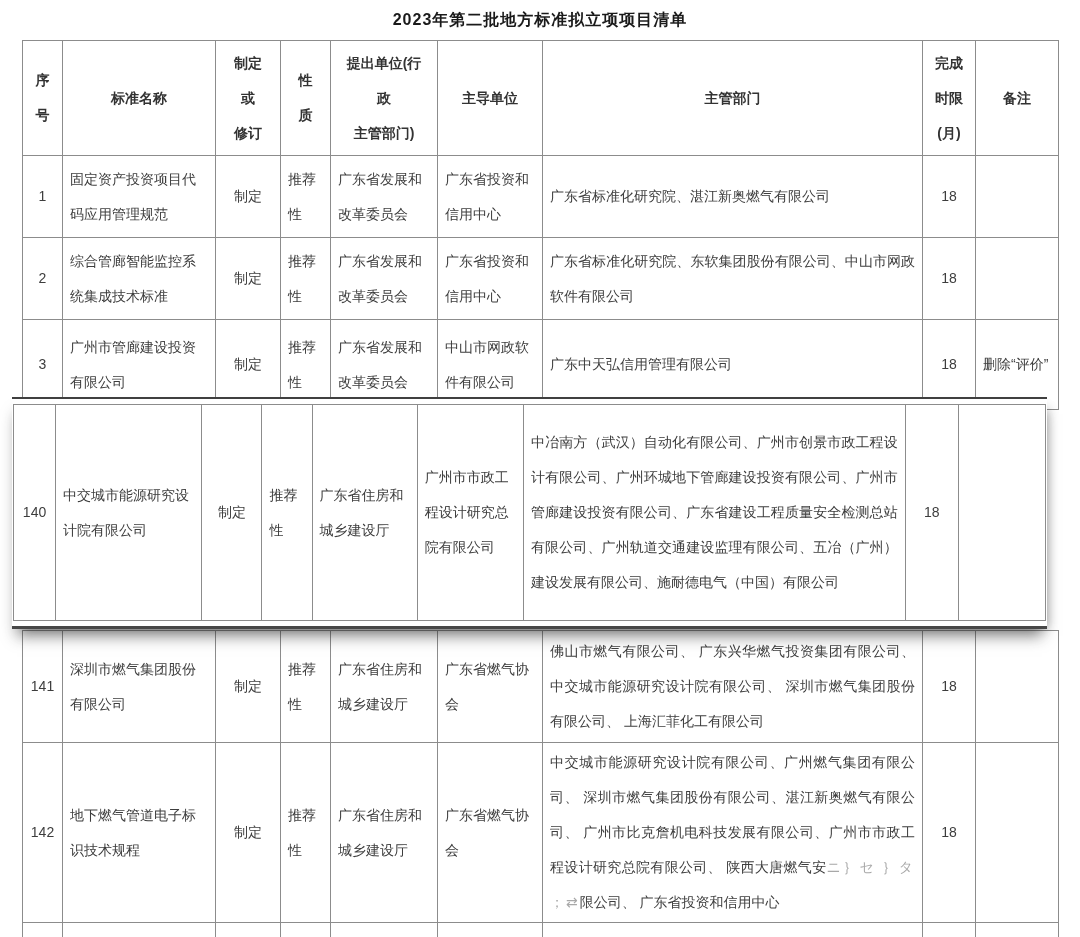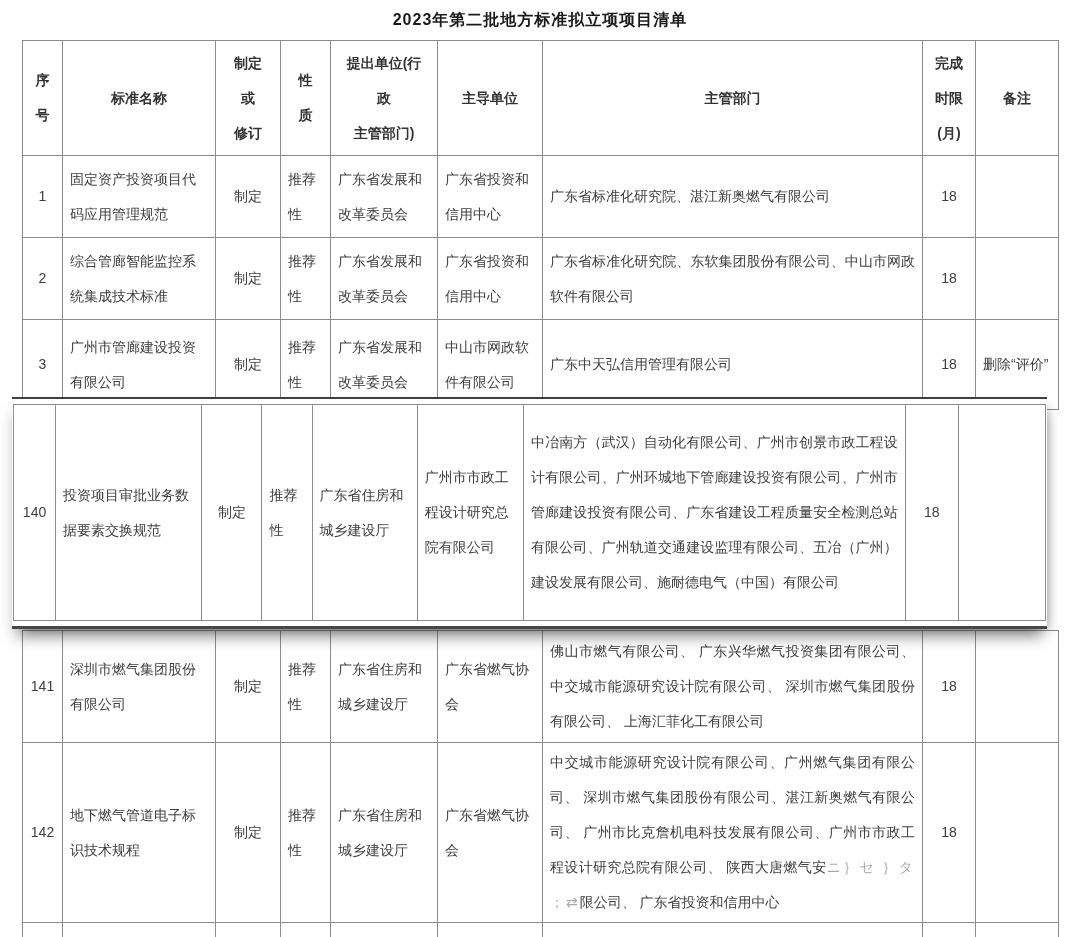--- a/index.html
+++ b/index.html
@@ -122,21 +122,21 @@
         <col style="width:50px">
       <col style="width:105px">
         <col style="width:106px">
         <col style="width:381px">
         <col style="width:53px">
         <col style="width:87px">
     </colgroup>
     <tbody>
         <tr class="h-140">
       <td class="ta-c">140</td>
-      <td>投资项目审批业务数据要素交换规范</td>
+      <td>中交城市能源研究设计院有限公司</td>
       <td class="ta-c">制定</td>
       <td>推荐性</td>
       <td>广东省住房和城乡建设厅</td>
       <td>广州市市政工程设计研究总院有限公司</td>
       <td class="ta-j">中冶南方（武汉）自动化有限公司、广州市创景市政工程设计有限公司、广州环城地下管廊建设投资有限公司、广州市管廊建设投资有限公司、广东省建设工程质量安全检测总站有限公司、广州轨道交通建设监理有限公司、五冶（广州）建设发展有限公司、施耐德电气（中国）有限公司</td>
       <td class="ta-c">18</td>
       <td></td>
     </tr>
   </tbody>
     </table>

